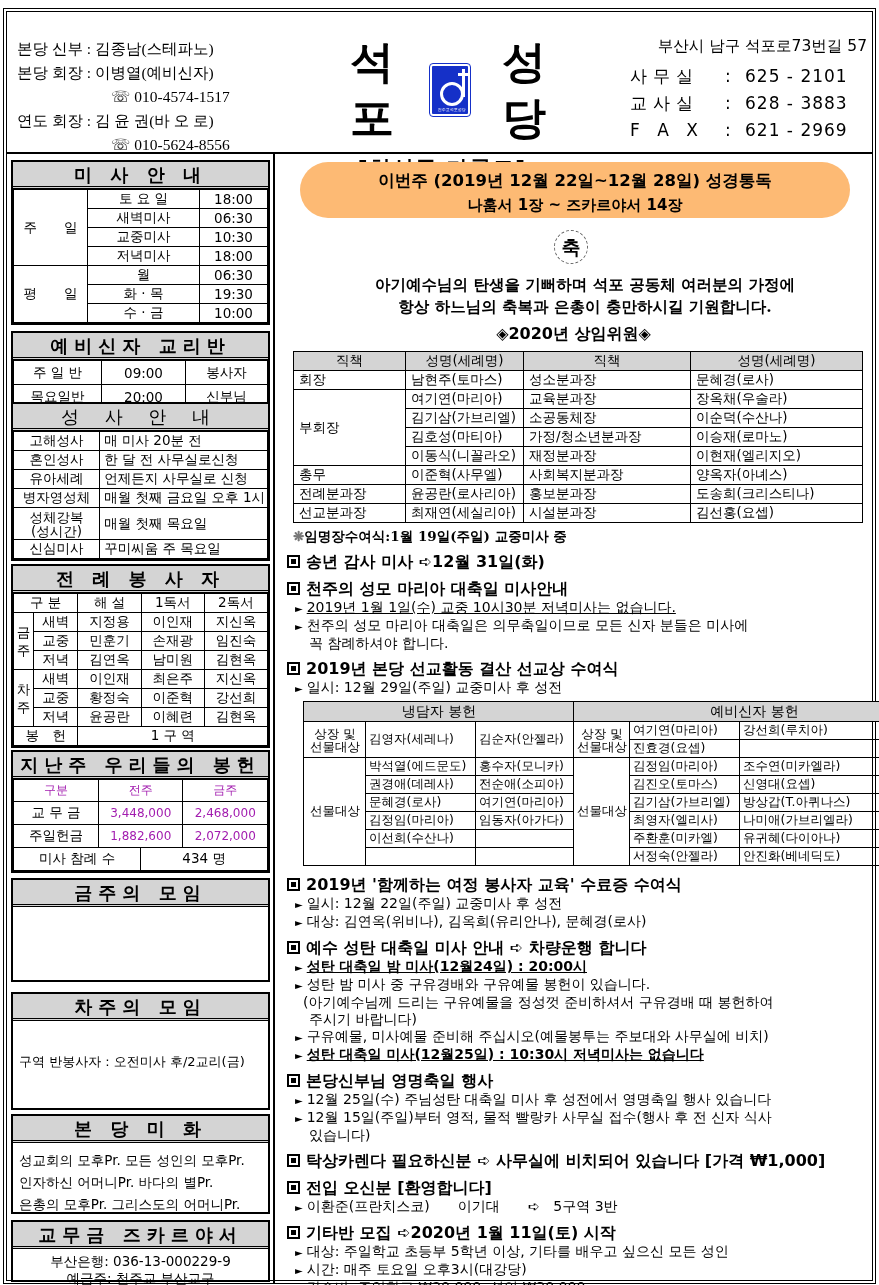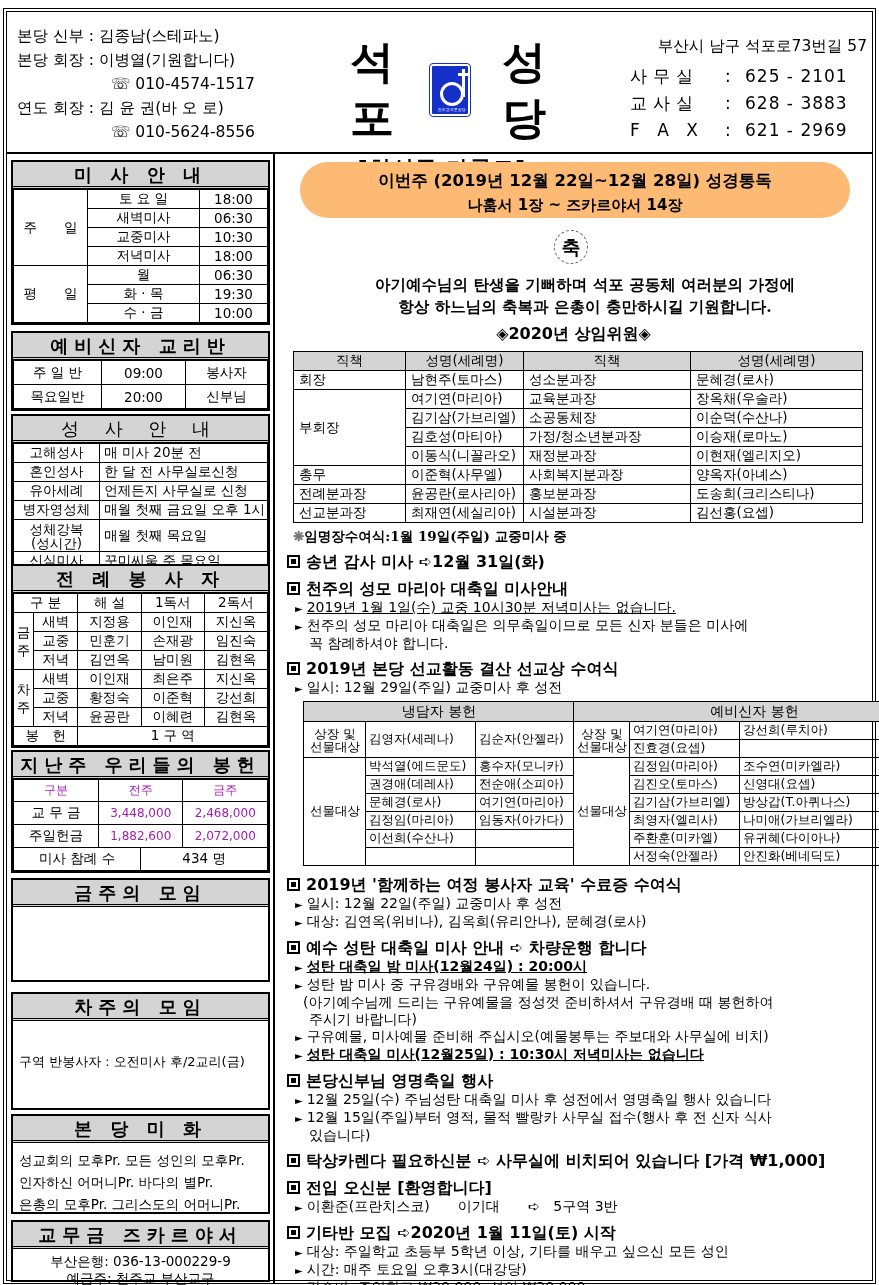--- a/index.html
+++ b/index.html
@@ -3,21 +3,21 @@
 <meta charset="utf-8">
 <style>
   * { box-sizing: border-box; margin: 0; padding: 0; }
   html, body { width: 879px; height: 1285px; background: #fff; overflow: hidden; }
   body { font-family: "DejaVu Sans", "Liberation Sans", sans-serif; color: #000; font-size: 13px; position: relative; }
 
   .page { position: absolute; left: 3px; top: 8px; width: 873px; height: 1276px; border: 3px double #000; border-width: 4px; border-style: double; }
 
   
   .header { position: absolute; left: 0; top: 0; width: 865px; height: 142px; border-bottom: 2px solid #000; }
-  .hdr-left { position: absolute; left: 10px; top: 12px; width: 260px; font-size: 15.5px; line-height: 24px; }
+  .hdr-left { position: absolute; left: 10px; top: 25px; width: 260px; font-size: 15.5px; line-height: 24px; font-family: Liberation Serif, serif; }
   .hdr-left div { white-space: nowrap; }
   .hdr-left .phone { padding-left: 94px; }
   .hdr-center { position: absolute; left: 305px; top: 22px; width: 260px; text-align: center; }
   .title-row { display: flex; align-items: center; justify-content: center; gap: 10px; margin-left: 16px; }
   .title-word { font-size: 44px; font-weight: bold; letter-spacing: 4px; line-height: 56px; }
   .logo { width: 42px; height: 52px; background: #1530c8; border: 2px solid #fff; outline: 1px solid #1530c8; border-radius: 3px; position: relative; }
   .logo .ring { position: absolute; left: 8px; top: 16px; width: 24px; height: 24px; border: 3px solid #fff; border-radius: 50%; }
   .logo .cross-v { position: absolute; left: 30px; top: 3px; width: 3px; height: 28px; background: #fff; }
   .logo .cross-h { position: absolute; left: 26px; top: 7px; width: 11px; height: 3px; background: #fff; }
   .logo .caption { position: absolute; left: 3px; bottom: 2px; width: 34px; font-size: 4px; color: #fff; text-align: center; }
@@ -71,21 +71,21 @@
   .offering td.c { text-align: center; }
 </style>
 </head>
 <body>
 
 <div class="page">
 
   <div class="header">
     <div class="hdr-left">
       <div><span>본당 신부</span> : <span>김종남(스테파노)</span></div>
-      <div><span>본당 회장</span> : <span>이병열(기원합니다)</span></div>
+      <div><span>본당 회장</span> : <span>이병열(예비신자)</span></div>
       <div class="phone">☏ 010-4574-1517</div>
       <div><span>연도 회장</span> : <span>김 윤 권(바 오 로)</span></div>
       <div class="phone">☏ 010-5624-8556</div>
     </div>
 
     <div class="hdr-center">
       <div class="title-row">
         <span class="title-word">석포</span>
         <div class="logo">
           <div class="ring"></div>
@@ -169,21 +169,21 @@
             </tr>
         <tr>
               <td style="height:24px">목요일반</td>
               <td>20:00</td>
               <td>신부님</td>
             </tr>
       </tbody>
         </table>
     </div>
 
-    <div class="box" style="top:260px;">
+    <div class="box" style="top:248px;">
       <div class="box-title light">성 사 안 내</div>
       <table class="tbl-left">
         <tbody>
             <tr>
               <td style="width:90px">고해성사</td>
               <td class="l">매 미사 20분 전</td>
             </tr>
         <tr>
               <td>혼인성사</td>
               <td class="l">한 달 전 사무실로신청</td>

